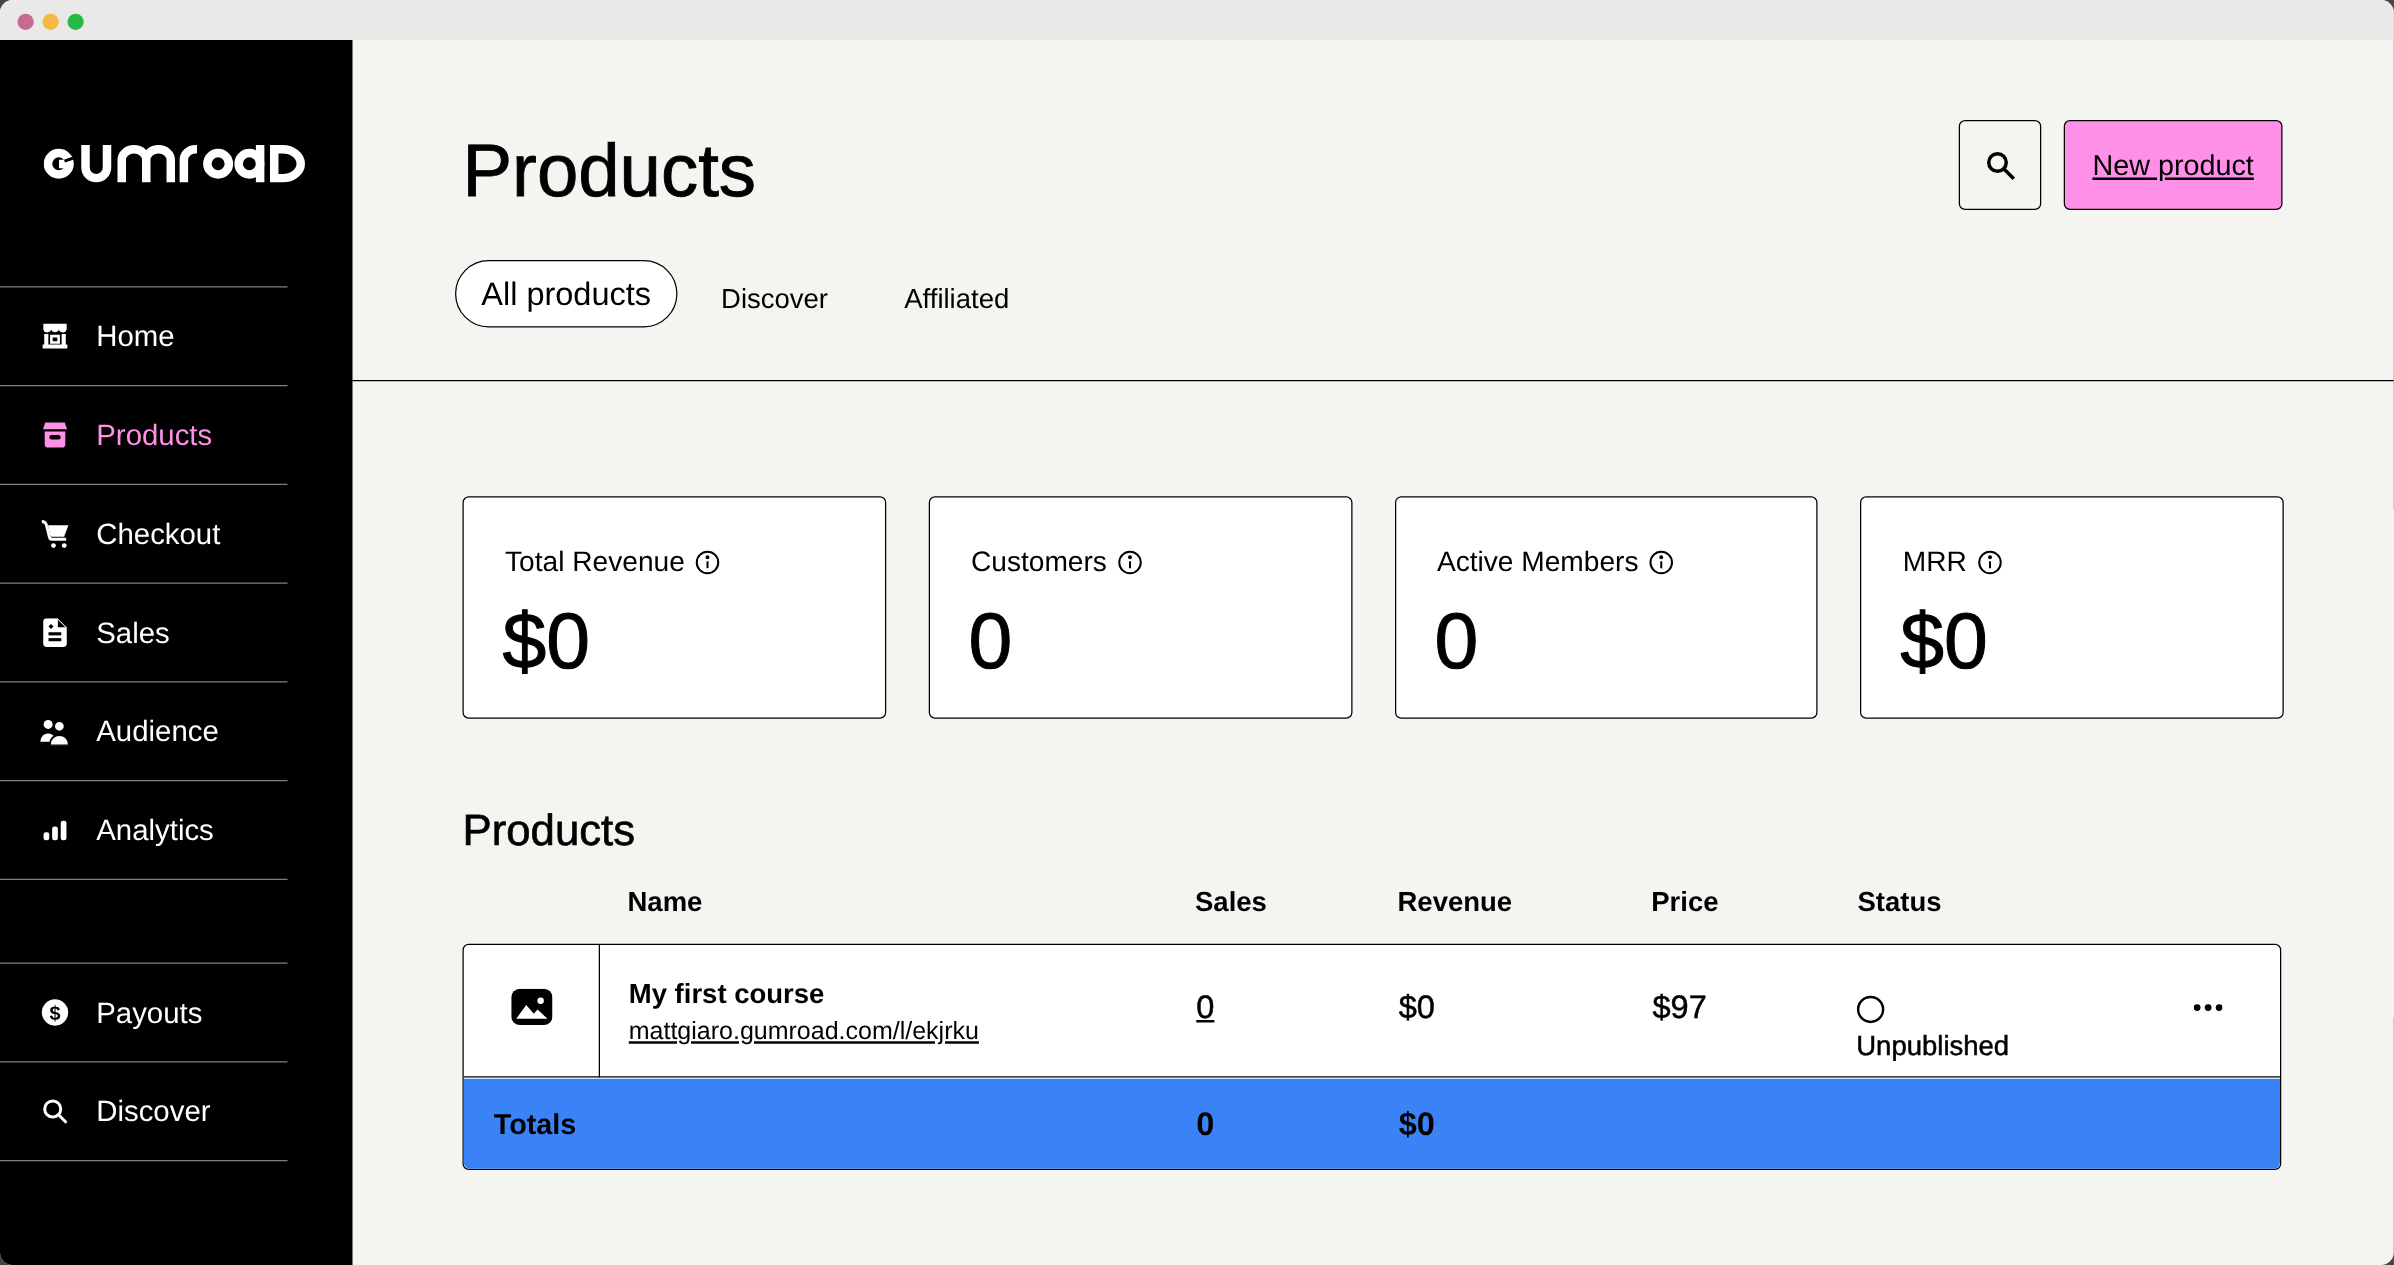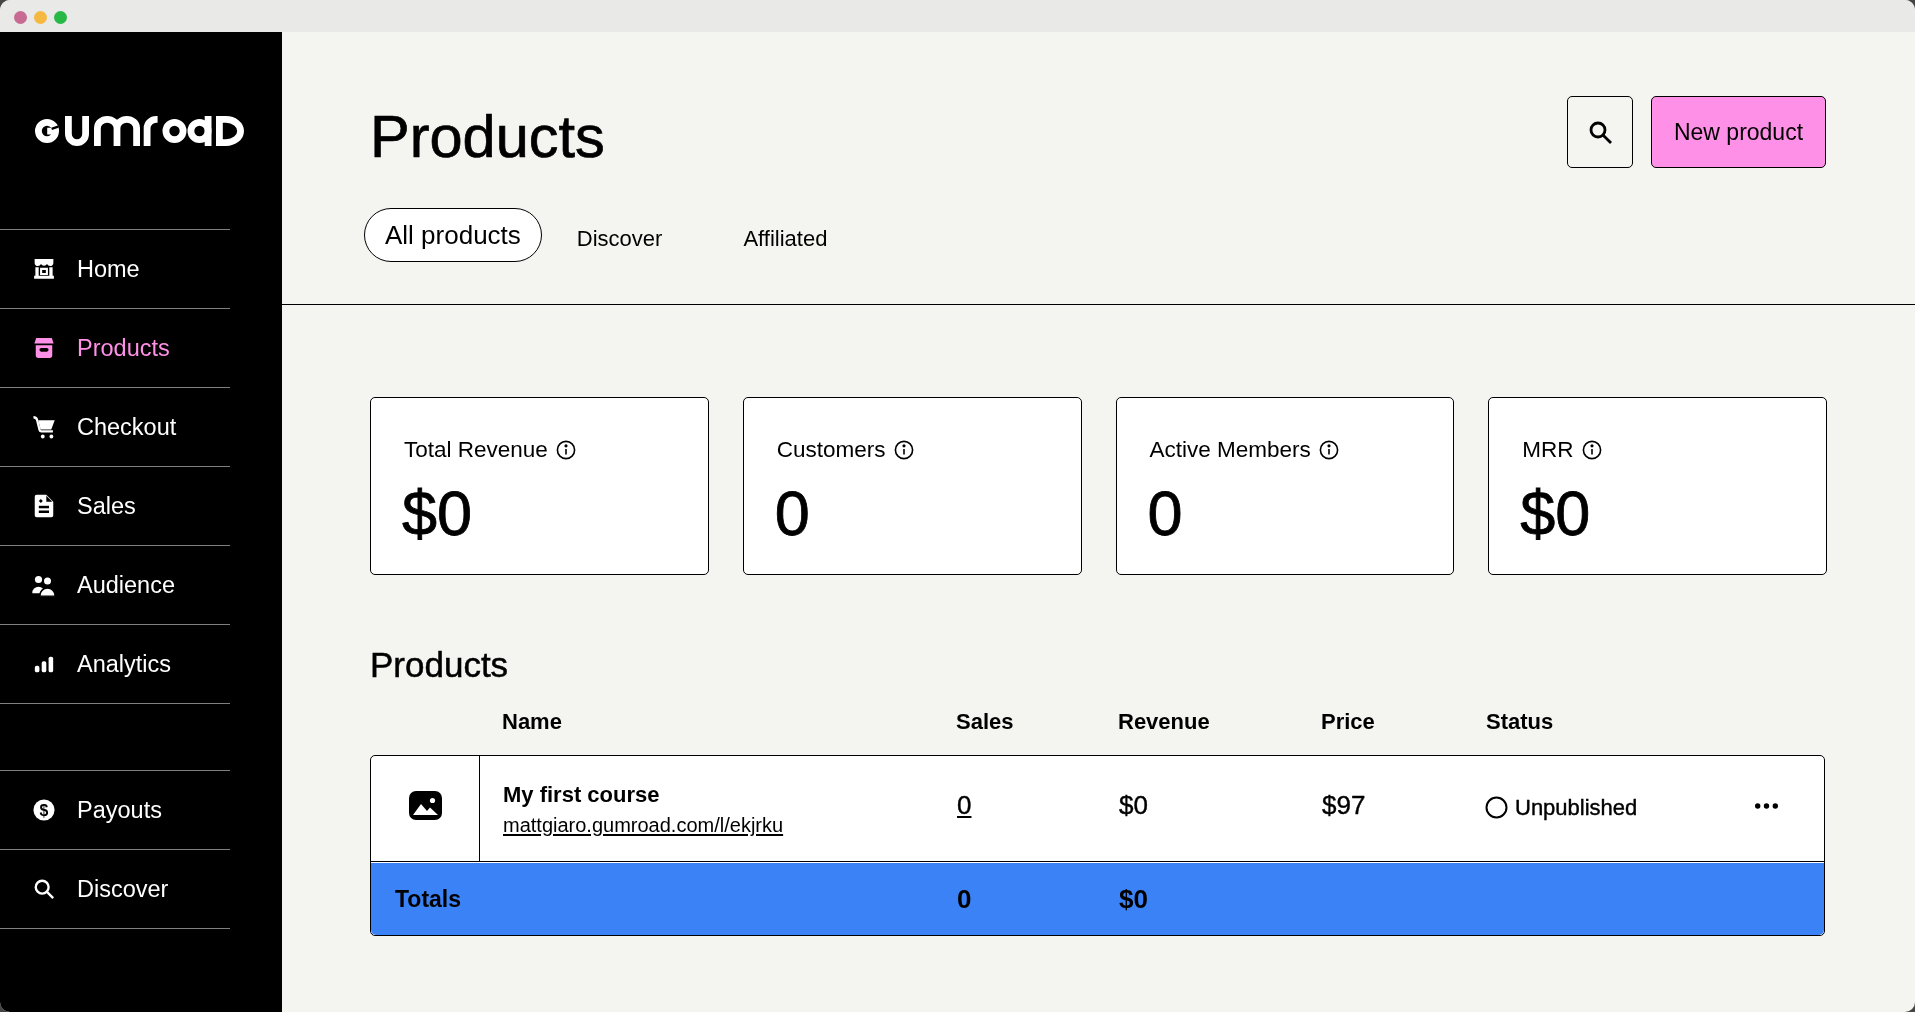--- a/index.html
+++ b/index.html
@@ -17,21 +17,21 @@
 .nav .item { height:79px; border-top:1px solid #808080; position:relative; display:flex; align-items:center; font-size:23.5px; color:#fff; }
 .nav .item .txt { margin-left:77px; }
 .nav .item svg { position:absolute; left:44px; top:50%; transform:translate(-50%,-50%); }
 .nav .spacer { height:67px; border-top:1px solid #808080; }
 .nav .item.active { color:#ff90e8; }
 
 .main { position:absolute; left:282px; top:32px; width:1633px; height:980px; }
 .h1 { position:absolute; left:88px; top:75px; font-size:59.5px; line-height:1; color:#000; -webkit-text-stroke:0.7px #000; }
 .actions { position:absolute; top:64px; right:89px; display:flex; gap:18px; }
 .btn-search { width:66px; height:72px; border:1px solid #000; border-radius:5px; background:#f4f4f0; display:flex; align-items:center; justify-content:center; }
-.btn-new { width:175px; height:72px; border:1px solid #000; border-radius:5px; background:#ff90e8; display:flex; align-items:center; justify-content:center; font-size:23px; color:#000; }
+.btn-new { width:175px; height:72px; border:1px solid #000; border-radius:5px; background:#ff90e8; display:flex; align-items:center; justify-content:center; font-size:23px; color:#000;text-decoration:underline; }
 .tabs { position:absolute; left:82px; top:176px; display:flex; align-items:center; }
 .pill { height:54px; border:1px solid #000; border-radius:27px; background:#fff; display:flex; align-items:center; padding:0 20px; font-size:26px; }
 .tab { font-size:22px; margin-left:35px; margin-top:7px; }
 .divider { position:absolute; left:0; top:272px; width:1633px; border-top:1.5px solid #000; }
 
 .cards { position:absolute; left:88px; top:365px; width:1457px; display:flex; gap:34px; }
 .card { flex:1; height:178px; background:#fff; border:1px solid #000; border-radius:5px; position:relative; }
 .card .label { position:absolute; left:33px; top:41px; font-size:22.5px; display:flex; align-items:center; gap:8px; line-height:1; }
 .card .value { position:absolute; left:31px; top:84px; font-size:63px; line-height:1; -webkit-text-stroke:0.8px #000; }
 
@@ -41,21 +41,21 @@
 .thead span { position:absolute; top:11px; line-height:1; }
 .tbody { border:1px solid #000; border-radius:5px; height:181px; position:relative; background:#fff; }
 .row1 { position:absolute; left:0; top:0; width:100%; height:106px; border-bottom:1px solid #000; }
 .cell-icon { position:absolute; left:0; top:0; width:109px; height:106px; border-right:1px solid #000; display:flex; align-items:center; justify-content:center; } .cell-icon svg { margin-top:-7px; }
 .namecell { position:absolute; left:132px; top:28px; }
 .pname { font-size:22px; font-weight:bold; line-height:1; }
 .plink { font-size:20px; text-decoration:underline; line-height:1; margin-top:9px; text-underline-offset:2px;text-align:right; }
 .cellv { position:absolute; font-size:26px; top:36px; line-height:1; -webkit-text-stroke:0.4px #000; }
 .totals { position:absolute; left:0; top:107px; width:100%; height:72px; background:#3b82f6; border-radius:0 0 5px 5px; }
 .totals div { position:absolute; top:25px; font-size:23px; font-weight:bold; line-height:1; }
-.status { display:flex; align-items:center; gap:7px; font-size:22px; top:40px; }
+.status { display:flex; align-items:flex-start; gap:7px; font-size:22px; top:40px;flex-direction:column; }
 </style>
 </head>
 <body>
 <div class="window">
   <div class="titlebar">
     <div class="dot r"></div>
       <div class="dot y"></div>
       <div class="dot g"></div>
   </div>
 
@@ -152,21 +152,21 @@
           <svg width="26" height="26" viewBox="0 0 26 26" fill="none" stroke="#000" stroke-width="2.8">
             <circle cx="11" cy="11" r="7"></circle>
             <path d="M16.2 16.2 L24 24"></path>
           </svg>
         </div>
       <div class="btn-new">New product</div>
     </div>
     <div class="tabs">
       <div class="pill">All products</div>
       <div class="tab">Discover</div>
-      <div class="tab" style="margin-left:81px">Affiliated</div>
+      <div class="tab" style="margin-left:61px">Affiliated</div>
     </div>
     <div class="divider"></div>
     <div class="cards">
       <div class="card">
           <div class="label">Total Revenue <svg width="20" height="20" viewBox="0 0 20 20" fill="none" stroke="#000" stroke-width="1.6">
               <circle cx="10" cy="10" r="8.6"></circle>
               <path d="M10 9 V14.5"></path>
               <circle cx="10" cy="5.8" r="0.8" fill="#000"></circle>
             </svg></div>
           <div class="value">$0</div>

